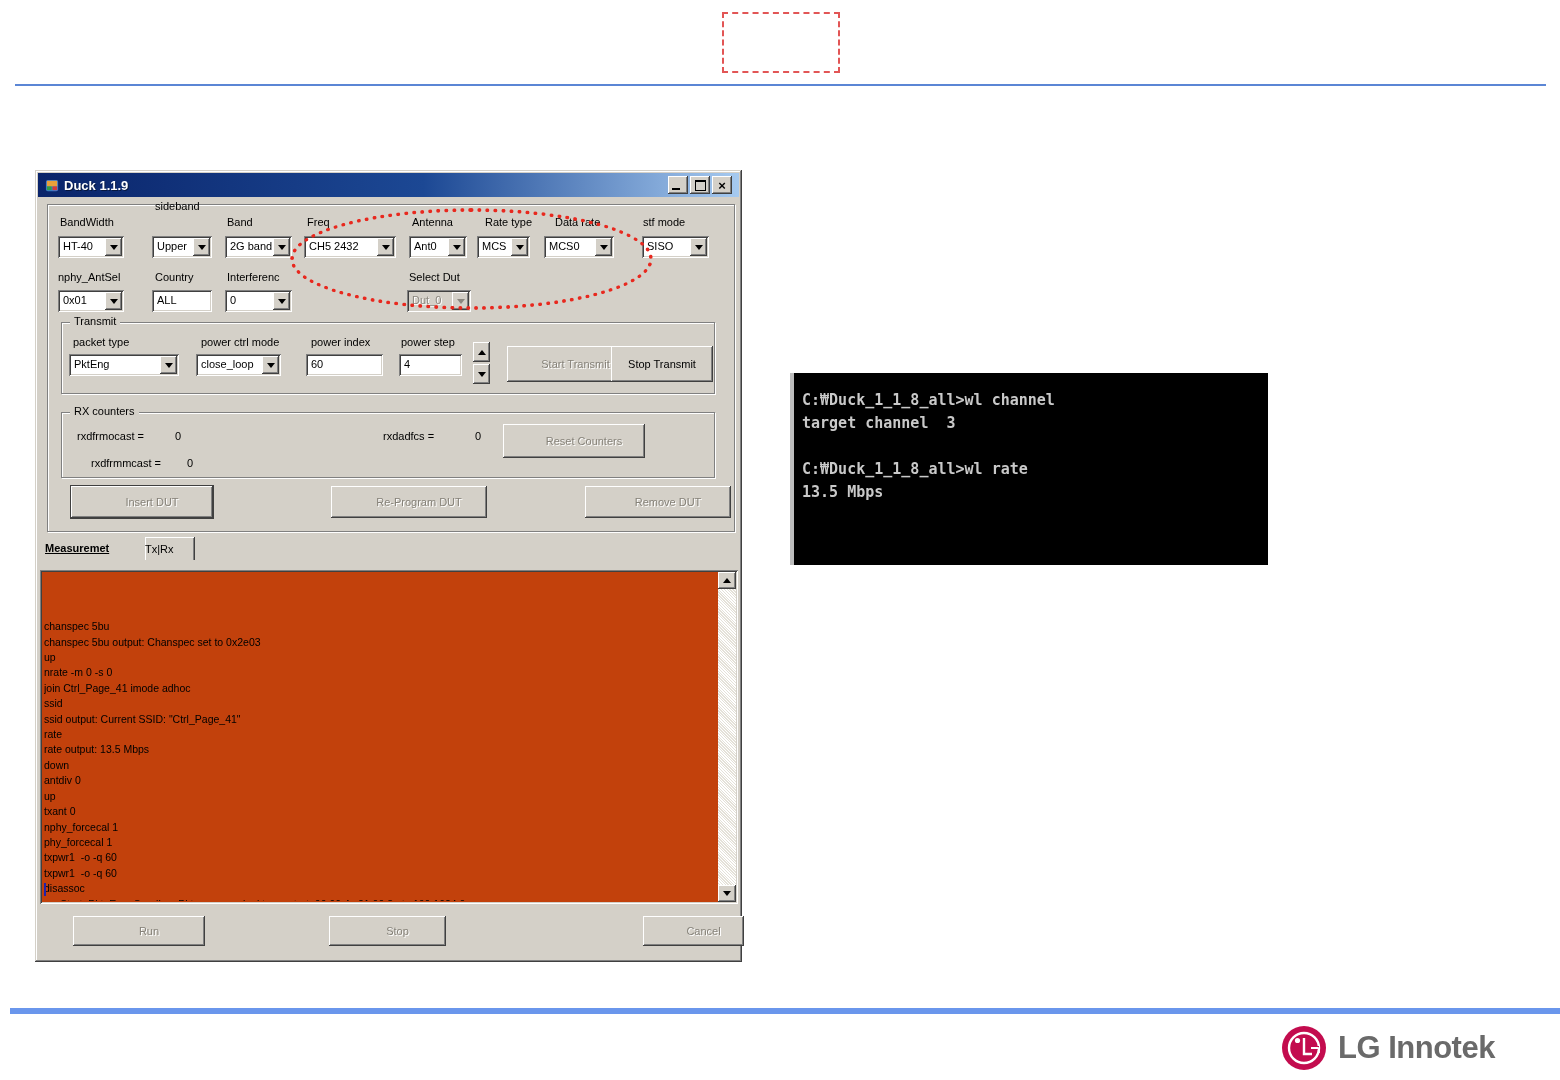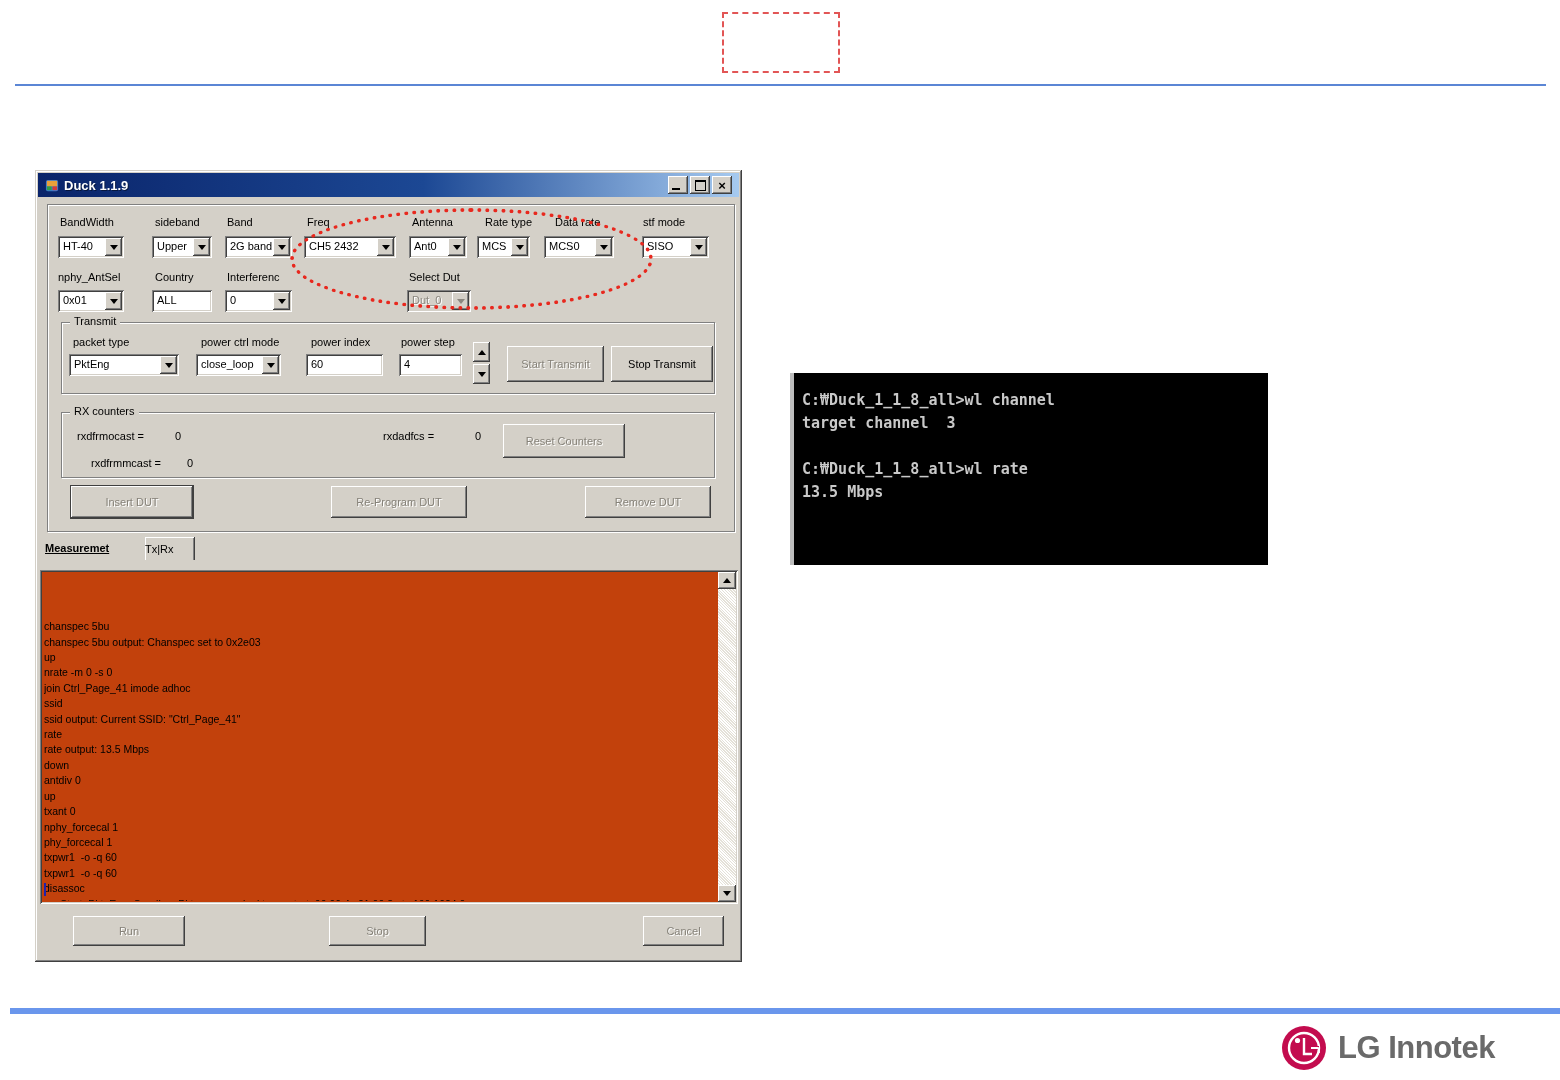--- a/index.html
+++ b/index.html
@@ -51,21 +51,21 @@
 
   .tfield{height:22px;background:#ffffff;
           box-shadow:inset 1px 1px 0 #808080, inset -1px -1px 0 #ffffff,
                      inset 2px 2px 0 #404040, inset -2px -2px 0 #d4d0c8;}
   .tfield .cv{position:absolute;left:5px;top:4px;font-size:11px;color:#000;}
 
   .btn{background:#d4d0c8;display:flex;align-items:center;justify-content:center;
        font-size:11px;color:#000;
        box-shadow:inset -1px -1px 0 #404040, inset 1px 1px 0 #ffffff,
                   inset -2px -2px 0 #808080, inset 2px 2px 0 #d4d0c8;}
-  .btn.disabled{color:#868279;text-shadow:1px 1px 0 #ffffff;}
+  .btn.disabled{color:#868279;text-shadow:1px 1px 0 #ffffff;padding-left:20px;}
   .btn.default-ring{outline:1px solid #404040;}
 
   .spinner{width:17px;height:42px;display:flex;flex-direction:column;gap:2px;}
   .spin-btn{flex:1;background:#d4d0c8;display:flex;align-items:center;justify-content:center;
             box-shadow:inset -1px -1px 0 #404040, inset 1px 1px 0 #ffffff, inset -2px -2px 0 #808080;}
 
   .tab{font-size:11px;color:#000;display:flex;align-items:center;}
   .tab.front{text-decoration:underline;font-weight:bold;}
   .tab.back{background:#d4d0c8;
             box-shadow:inset -1px 0 0 #404040, inset 1px 1px 0 #ffffff, inset -2px 0 0 #808080;}
@@ -126,21 +126,21 @@
         </span>
       <span class="tb-btn">
           <span class="glyph-x">×</span>
         </span>
     </span>
   </div>
 
   <div class="abs groupbox" style="left:12px;top:34px;width:686px;height:326px;"></div>
 
   <span class="abs lbl" style="left:25px;top:46px">BandWidth</span>
-  <span class="abs lbl" style="left:120px;top:46px">sideband</span>
+  <span class="abs lbl" style="left:120px;top:30px">sideband</span>
   <span class="abs lbl" style="left:192px;top:46px">Band</span>
   <span class="abs lbl" style="left:272px;top:46px">Freq</span>
   <span class="abs lbl" style="left:377px;top:46px">Antenna</span>
   <span class="abs lbl" style="left:450px;top:46px">Rate type</span>
   <span class="abs lbl" style="left:520px;top:46px">Data rate</span>
   <span class="abs lbl" style="left:608px;top:46px">stf mode</span>
 
   <div class="abs combo" style="left:23px;top:66px;width:66px">
     <span class="cv">HT-40</span>
     <span class="cb">

